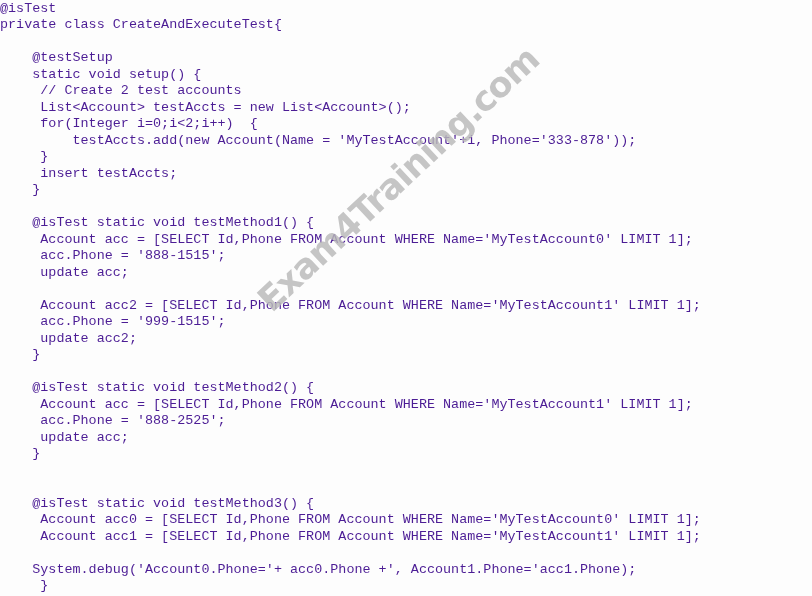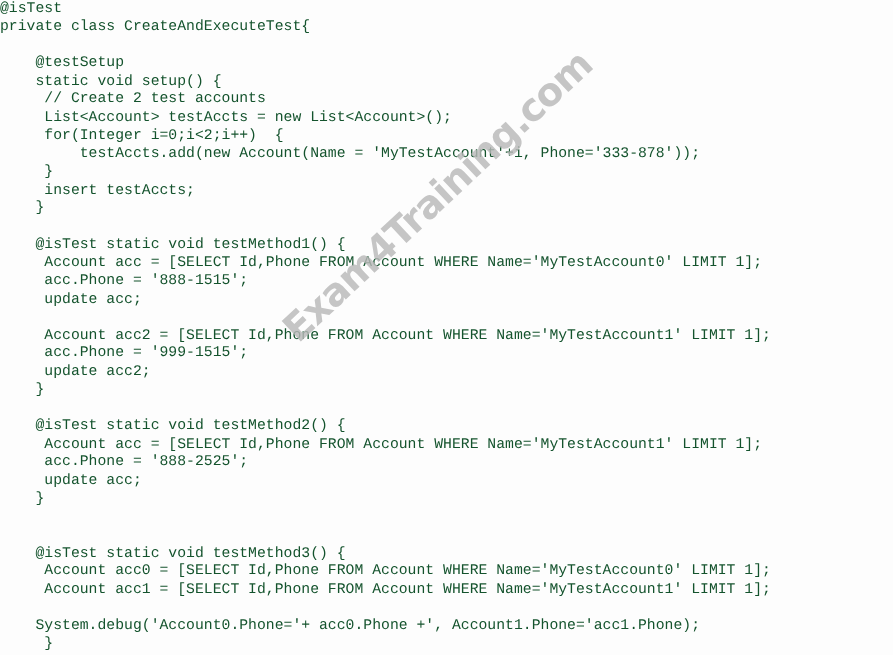--- a/index.html
+++ b/index.html
@@ -54,21 +54,21 @@
     margin: 0;
   }
   .code-line {
     position: absolute;
     left: 0;
     white-space: pre;
     font-family: "Liberation Mono", "DejaVu Sans Mono", monospace;
     font-size: 13.4px;
     line-height: 16.6px;
     letter-spacing: 0.02px;
-    color: #14532d;
+    color: #4c1d95;
     height: 16.6px;
   }
   .code-line.blank { color: transparent; }
 </style>
 </head>
 <body>
 
 <div id="screenshot" style="background: rgb(253, 253, 253);">
 
   <pre id="code-block" style="color: rgb(22, 22, 22);"><div class="code-line" style="top: 1px;">@isTest</div><div class="code-line" style="top: 17px;">private class CreateAndExecuteTest{</div><div class="code-line blank" style="top: 34px;">&nbsp;</div><div class="code-line" style="top: 50px;">    @testSetup</div><div class="code-line" style="top: 67px;">    static void setup() {</div><div class="code-line" style="top: 83px;">     // Create 2 test accounts</div><div class="code-line" style="top: 100px;">     List&lt;Account&gt; testAccts = new List&lt;Account&gt;();</div><div class="code-line" style="top: 116px;">     for(Integer i=0;i&lt;2;i++)  {</div><div class="code-line" style="top: 133px;">         testAccts.add(new Account(Name = 'MyTestAccount'+i, Phone='333-878'));</div><div class="code-line" style="top: 149px;">     }</div><div class="code-line" style="top: 166px;">     insert testAccts;</div><div class="code-line" style="top: 182px;">    }</div><div class="code-line blank" style="top: 199px;">&nbsp;</div><div class="code-line" style="top: 215px;">    @isTest static void testMethod1() {</div><div class="code-line" style="top: 232px;">     Account acc = [SELECT Id,Phone FROM Account WHERE Name='MyTestAccount0' LIMIT 1];</div><div class="code-line" style="top: 248px;">     acc.Phone = '888-1515';</div><div class="code-line" style="top: 265px;">     update acc;</div><div class="code-line blank" style="top: 281px;">&nbsp;</div><div class="code-line" style="top: 298px;">     Account acc2 = [SELECT Id,Phone FROM Account WHERE Name='MyTestAccount1' LIMIT 1];</div><div class="code-line" style="top: 314px;">     acc.Phone = '999-1515';</div><div class="code-line" style="top: 331px;">     update acc2;</div><div class="code-line" style="top: 347px;">    }</div><div class="code-line blank" style="top: 364px;">&nbsp;</div><div class="code-line" style="top: 380px;">    @isTest static void testMethod2() {</div><div class="code-line" style="top: 397px;">     Account acc = [SELECT Id,Phone FROM Account WHERE Name='MyTestAccount1' LIMIT 1];</div><div class="code-line" style="top: 413px;">     acc.Phone = '888-2525';</div><div class="code-line" style="top: 430px;">     update acc;</div><div class="code-line" style="top: 446px;">    }</div><div class="code-line blank" style="top: 463px;">&nbsp;</div><div class="code-line blank" style="top: 479px;">&nbsp;</div><div class="code-line" style="top: 496px;">    @isTest static void testMethod3() {</div><div class="code-line" style="top: 512px;">     Account acc0 = [SELECT Id,Phone FROM Account WHERE Name='MyTestAccount0' LIMIT 1];</div><div class="code-line" style="top: 529px;">     Account acc1 = [SELECT Id,Phone FROM Account WHERE Name='MyTestAccount1' LIMIT 1];</div><div class="code-line blank" style="top: 545px;">&nbsp;</div><div class="code-line" style="top: 562px;">    System.debug('Account0.Phone='+ acc0.Phone +', Account1.Phone='acc1.Phone);</div><div class="code-line" style="top: 578px;">     }</div></pre>

